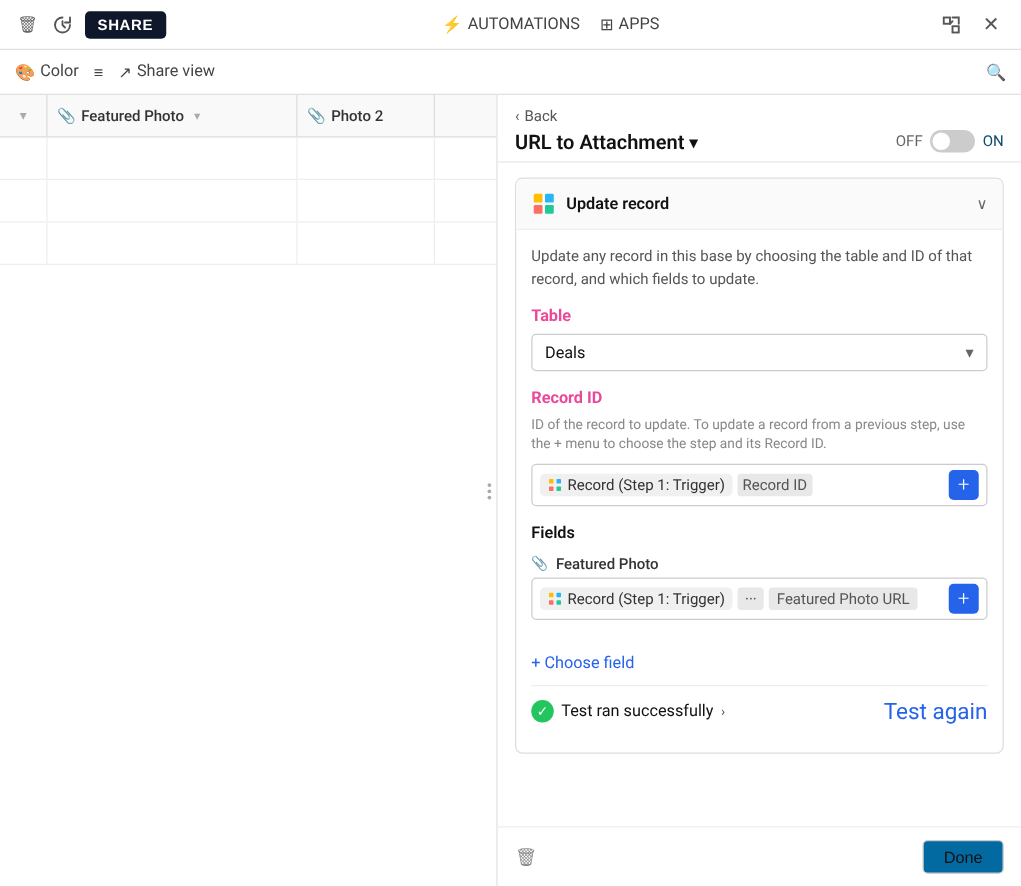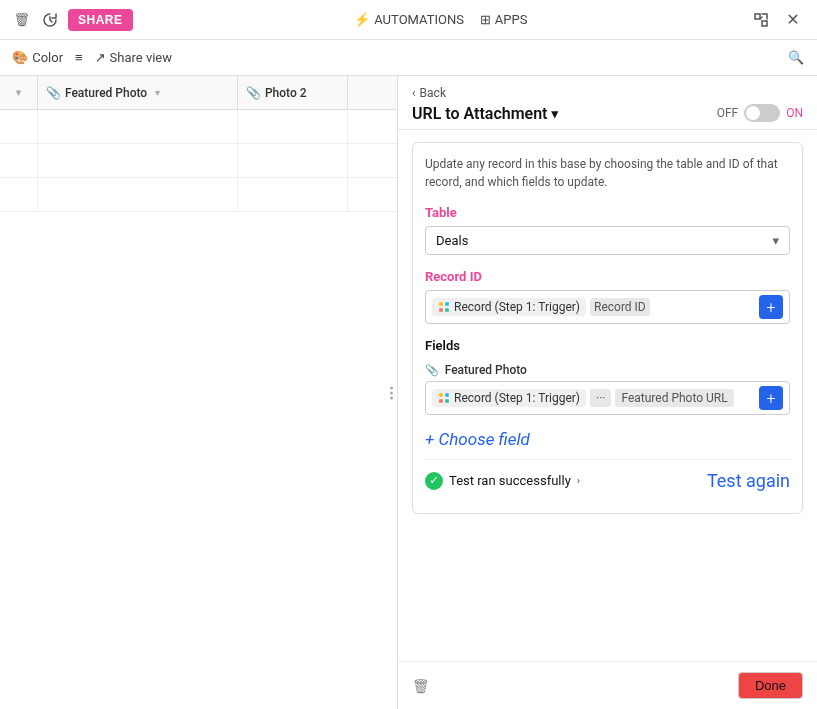--- a/index.html
+++ b/index.html
@@ -31,21 +31,21 @@
     .toolbar-icon {
       width: 20px;
       height: 20px;
       display: flex;
       align-items: center;
       justify-content: center;
       color: #666;
       cursor: pointer;
     }
     .share-btn {
-      background: #ec4899;
+      background: #0f172a;
       color: #fff;
       border: none;
       border-radius: 4px;
       padding: 4px 10px;
       font-size: 12px;
       font-weight: 600;
       cursor: pointer;
       letter-spacing: 0.5px;
     }
     .toolbar-center {
@@ -236,21 +236,21 @@
       position: absolute;
       left: 2px;
       top: 2px;
       width: 14px;
       height: 14px;
       background: #fff;
       border-radius: 50%;
     }
     .toggle-on-label {
       font-size: 12px;
-      color: #ec4899;
+      color: #0c4a6e;
     }
 
     .panel-tabs {
       display: flex;
       gap: 0;
       padding: 0 0 0 0;
     }
     .panel-tab {
       padding: 6px 12px;
       font-size: 13px;
@@ -403,25 +403,24 @@
       color: #888;
     }
     .field-name {
       font-size: 12px;
       color: #333;
       font-weight: 500;
     }
 
     .choose-field-link {
       color: #2563eb;
-      font-size: 17px;
-      cursor: pointer;
-      margin-top: 0;
+      font-size: 13px;
+      cursor: pointer;
+      margin-top: 13px;
       display: inline-block;
-      font-style: italic;
     }
 
     
     .test-section {
       display: flex;
       align-items: center;
       justify-content: space-between;
       padding: 10px 0;
       border-top: 1px solid #eee;
       margin-top: 10px;
@@ -463,21 +462,21 @@
       justify-content: space-between;
       padding: 10px 14px;
       border-top: 1px solid #eee;
     }
     .delete-icon {
       color: #888;
       font-size: 14px;
       cursor: pointer;
     }
     .done-btn {
-      background: #ef4444;
+      background: #0369a1;
       border: 1px solid #ccc;
       border-radius: 4px;
       padding: 5px 16px;
       font-size: 13px;
       color: #111;
       cursor: pointer;
     }
   </style>
 </head>
 <body>
@@ -593,33 +592,47 @@
             <div class="toggle-thumb"></div>
           </div>
           <span class="toggle-on-label">ON</span>
         </div>
       </div>
     </div>
 
     <div class="panel-body">
       <div class="step-card">
 
+        <div class="step-header">
+          <div class="step-header-left">
+
+            <svg width="20" height="20" viewBox="0 0 20 20">
+              <rect x="2" y="2" width="7" height="7" rx="1" fill="#FFBF00"></rect>
+              <rect x="11" y="2" width="7" height="7" rx="1" fill="#26B5F8"></rect>
+              <rect x="2" y="11" width="7" height="7" rx="1" fill="#FF6F61"></rect>
+              <rect x="11" y="11" width="7" height="7" rx="1" fill="#20C997"></rect>
+            </svg>
+            <span class="step-title">Update record</span>
+          </div>
+          <span class="step-chevron">∨</span>
+        </div>
 
         <div class="step-body">
           <p class="step-description">Update any record in this base by choosing the table and ID of that record, and which fields to update.</p>
 
           
           <div class="field-label">Table</div>
           <div class="table-dropdown">
             <span>Deals</span>
             <span class="table-dropdown-arrow">▾</span>
           </div>
 
           
           <div class="field-label">Record ID</div>
+          <p class="field-sublabel">ID of the record to update. To update a record from a previous step, use the + menu to choose the step and its Record ID.</p>
           <div class="pill-row">
             <div class="pill">
               <svg width="12" height="12" viewBox="0 0 20 20">
                 <rect x="2" y="2" width="6" height="6" rx="1" fill="#FFBF00"></rect>
                 <rect x="12" y="2" width="6" height="6" rx="1" fill="#26B5F8"></rect>
                 <rect x="2" y="12" width="6" height="6" rx="1" fill="#FF6F61"></rect>
                 <rect x="12" y="12" width="6" height="6" rx="1" fill="#20C997"></rect>
               </svg>
               <span>Record (Step 1: Trigger)</span>
             </div>

